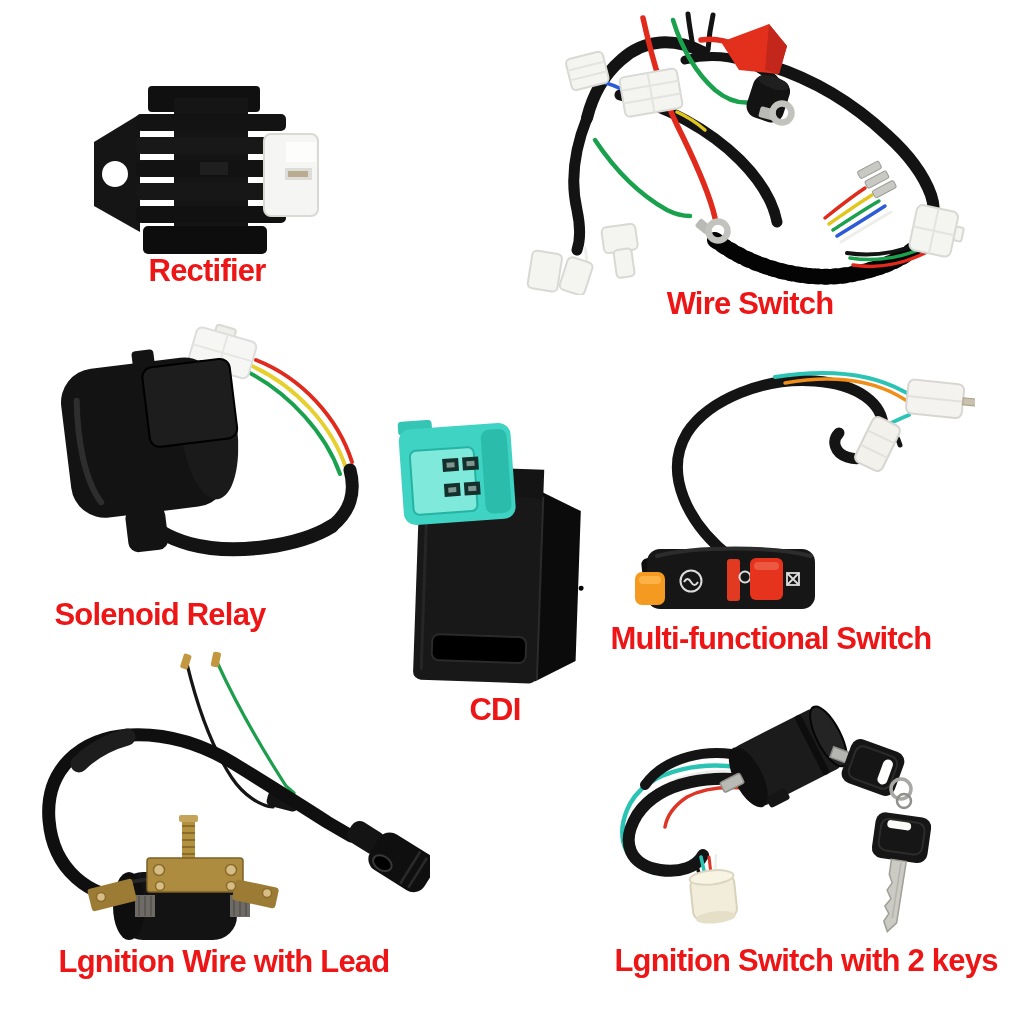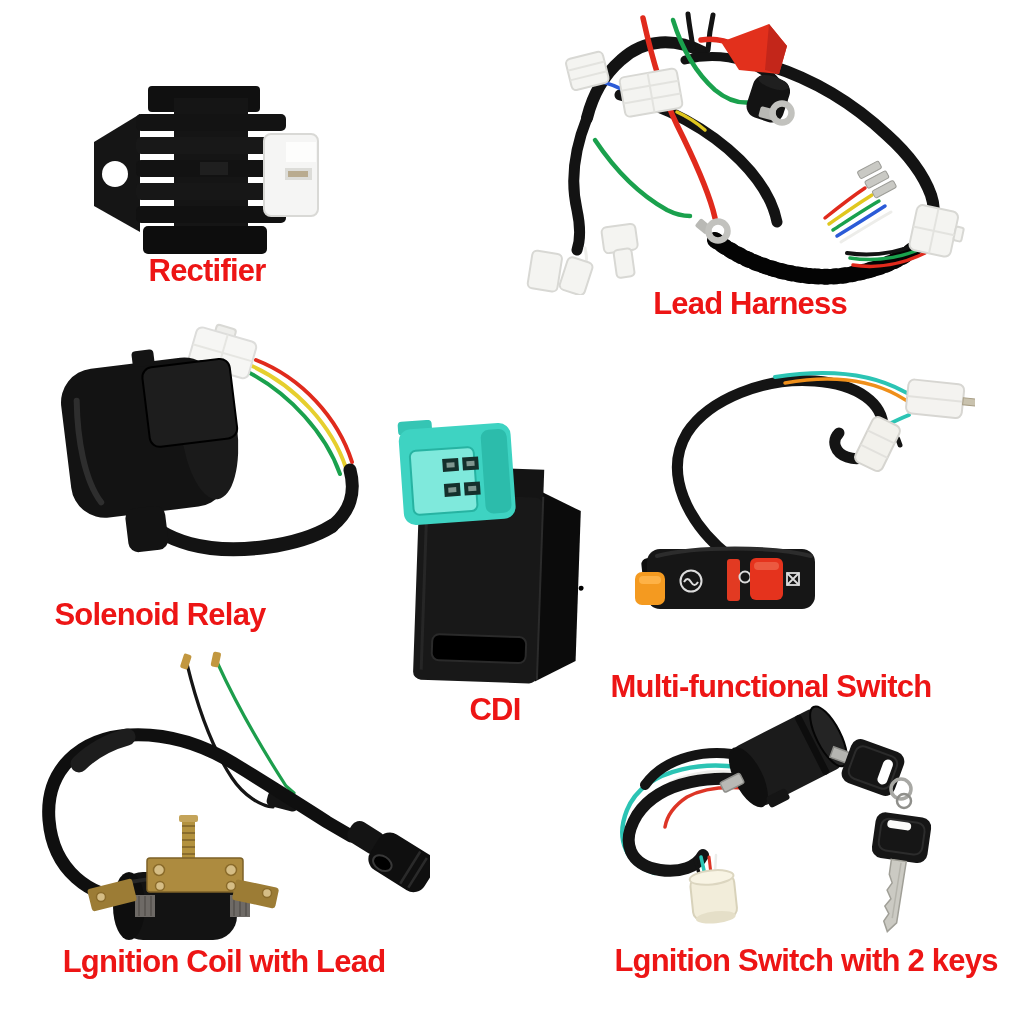--- a/index.html
+++ b/index.html
@@ -17,21 +17,21 @@
   }
   #fig-rectifier {left:88px; top:78px; width:245px;height:215px;}
   #fig-rectifier  .part-label{left:119px;top:175px;}
   #fig-harness   {left:525px;top:10px; width:495px;height:320px;}
   #fig-harness    .part-label{left:225px;top:276px;}
   #fig-solenoid  {left:50px; top:320px;width:330px;height:290px;}
   #fig-solenoid   .part-label{left:110px;top:277px;}
   #fig-cdi       {left:390px;top:420px;width:210px;height:320px;}
   #fig-cdi        .part-label{left:97px; top:272px;margin-left:8px;}
   #fig-multiswitch{left:635px;top:365px;width:340px;height:300px;}
-  #fig-multiswitch .part-label{left:136px;top:256px;margin-top:48px;}
+  #fig-multiswitch .part-label{left:136px;top:256px;}
   #fig-coil      {left:35px; top:650px;width:395px;height:340px;}
   #fig-coil       .part-label{left:189px;top:294px;}
   #fig-ignswitch {left:615px;top:685px;width:390px;height:310px;}
   #fig-ignswitch  .part-label{left:159px;top:258px;margin-left:32px;}
 </style>
 </head>
 <body style="background: rgb(255, 255, 255);">
 
 <div class="board">
 
@@ -132,21 +132,21 @@
           <rect x="42" y="14" width="8" height="14" rx="2" fill="#f4f4f1" stroke="#d8d8d4"></rect>
           <path d="M21 0 V46 M0 23 H42" stroke="#e3e3df" fill="none"></path>
         </g>
       </g>
       <g transform="translate(332,162) rotate(-28)">
         <rect x="0" y="0" width="24" height="8" rx="2" fill="#c9c9c4" stroke="#9c9c97"></rect>
         <rect x="2" y="12" width="24" height="8" rx="2" fill="#c9c9c4" stroke="#9c9c97"></rect>
         <rect x="4" y="24" width="24" height="8" rx="2" fill="#c9c9c4" stroke="#9c9c97"></rect>
       </g>
     </svg>
-    <figcaption class="part-label">Lead Harness</figcaption>
+    <figcaption class="part-label">Wire Switch</figcaption>
   </figure>
 
   <figure class="part" id="fig-solenoid">
     <svg width="330" height="245" viewBox="0 0 330 245">
       <g fill="none" stroke-linecap="round">
         <path d="M206 40 C252 58 288 98 302 142" stroke="#e02a1c" stroke-width="4"></path>
         <path d="M202 46 C246 66 282 106 296 148" stroke="#e6cf2e" stroke-width="4"></path>
         <path d="M198 52 C240 74 276 114 290 154" stroke="#1aa14d" stroke-width="4"></path>
         <path d="M300 150 C306 172 300 192 282 206" stroke="#131313" stroke-width="13"></path>
         <path d="M282 206 C250 226 185 236 140 224 C115 217 100 206 94 196" stroke="#131313" stroke-width="14"></path>
@@ -275,21 +275,21 @@
         <rect x="200" y="230" width="44" height="21" rx="3" transform="rotate(12 205 235)" fill="#9c7c35"></rect>
         <rect x="54" y="234" width="46" height="23" rx="3" transform="rotate(-14 75 245)" fill="#9c7c35"></rect>
         <circle cx="124" cy="220" r="5.5" fill="#d5bd85" stroke="#8a6b2a" stroke-width="1.5"></circle>
         <circle cx="196" cy="220" r="5.5" fill="#d5bd85" stroke="#8a6b2a" stroke-width="1.5"></circle>
         <circle cx="125" cy="236" r="4.5" fill="#d5bd85" stroke="#8a6b2a" stroke-width="1.5"></circle>
         <circle cx="196" cy="236" r="4.5" fill="#d5bd85" stroke="#8a6b2a" stroke-width="1.5"></circle>
         <circle cx="232" cy="243" r="4.5" fill="#d5bd85" stroke="#8a6b2a" stroke-width="1.5"></circle>
         <circle cx="66" cy="247" r="4.5" fill="#d5bd85" stroke="#8a6b2a" stroke-width="1.5"></circle>
       </g>
     </svg>
-    <figcaption class="part-label">Lgnition Coil with Lead</figcaption>
+    <figcaption class="part-label">Lgnition Wire with Lead</figcaption>
   </figure>
 
   <figure class="part" id="fig-ignswitch">
     <svg width="390" height="270" viewBox="0 0 390 270">
       <g fill="none" stroke-linecap="round">
         <path d="M150 88 C95 72 30 82 12 125 C0 155 12 180 40 188" stroke="#2bc4b4" stroke-width="4.5"></path>
         <path d="M145 92 C100 80 55 88 35 115" stroke="#ededea" stroke-width="3"></path>
         <path d="M148 98 C100 88 45 95 22 130 C5 158 15 180 45 185 C65 188 82 182 88 170" stroke="#141414" stroke-width="12"></path>
         <path d="M132 72 C92 62 50 72 30 100" stroke="#141414" stroke-width="10"></path>
         <path d="M148 105 C115 100 90 102 72 112 C60 120 52 130 50 142" stroke="#dd3526" stroke-width="3.5"></path>

